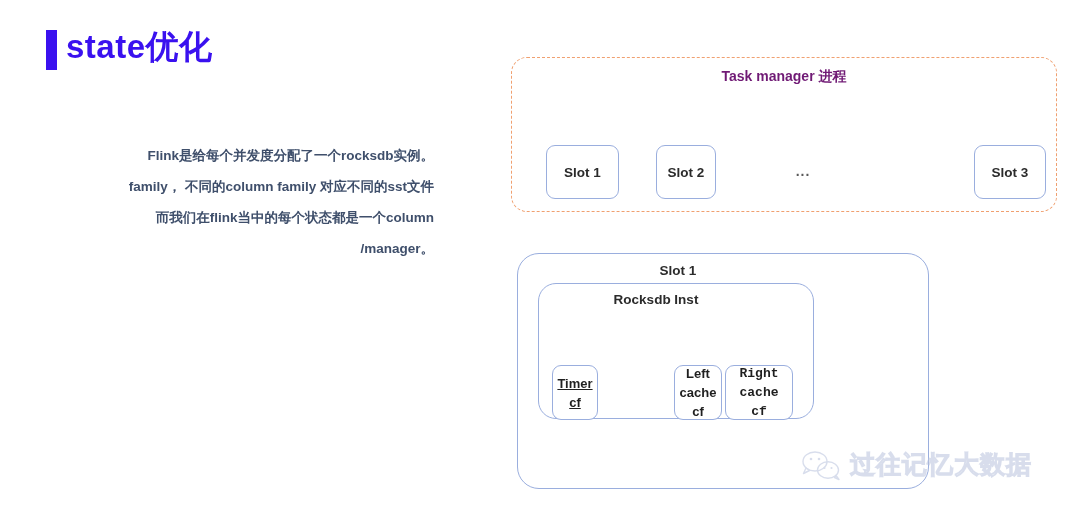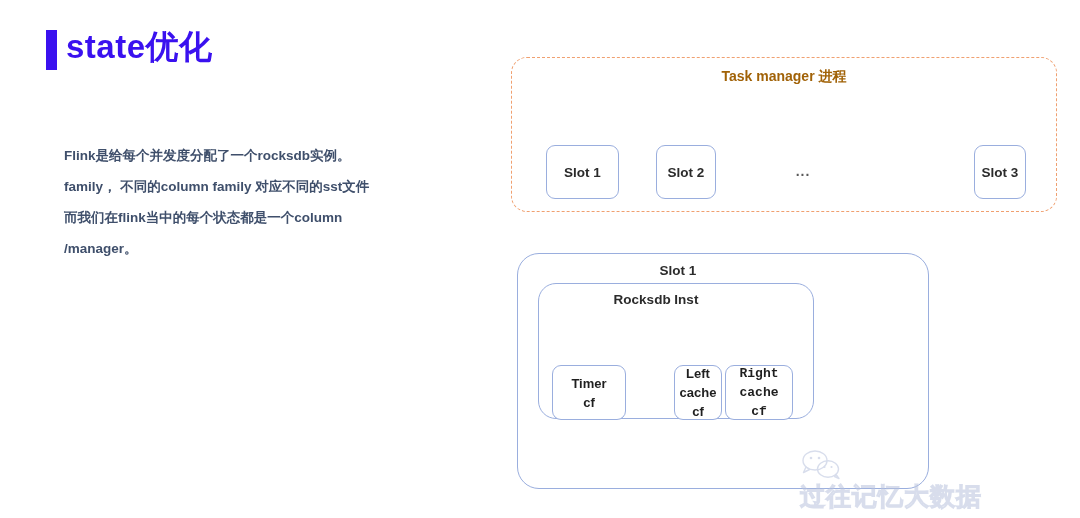--- a/index.html
+++ b/index.html
@@ -49,21 +49,21 @@
   #body-text {
     position: absolute;
     left: 64px;
     top: 140px;
     width: 370px;
     font-size: 13.5px;
     line-height: 31px;
     color: #3f4f6b;
     font-weight: 600;
   }
-  #body-text .ln { display: block; white-space: nowrap; }
+  #body-text .ln { display: block; white-space: nowrap; text-align: right; }
 
   
   #taskmanager-box {
     position: absolute;
     left: 511px;
     top: 57px;
     width: 546px;
     height: 155px;
     border: 1.6px dashed #f0a070;
     border-radius: 16px;
@@ -71,41 +71,41 @@
     background: #ffffff;
   }
   #taskmanager-title {
     position: absolute;
     left: 0;
     right: 0;
     top: 10px;
     text-align: center;
     font-size: 14px;
     font-weight: bold;
-    color: #a16207;
+    color: #701a75;
   }
 
   
   .slot-chip {
     position: absolute;
     box-sizing: border-box;
     border: 1.3px solid #9aaede;
     border-radius: 9px;
     background: #ffffff;
     display: flex;
     align-items: center;
     justify-content: center;
     font-size: 13.5px;
     font-weight: bold;
     color: #2b2b2b;
     height: 54px;
   }
   #slot-chip-1 { left: 546px; top: 145px; width: 73px; }
   #slot-chip-2 { left: 656px; top: 145px; width: 60px; }
-  #slot-chip-3 { left: 974px; top: 145px; width: 52px; }
+  #slot-chip-3 { left: 974px; top: 145px; width: 72px; }
   #slot-ellipsis {
     position: absolute;
     left: 783px;
     top: 163px;
     width: 40px;
     text-align: center;
     font-size: 14px;
     font-weight: bold;
     color: #5a5a5a;
     letter-spacing: 1px;
@@ -168,35 +168,34 @@
     align-items: center;
     justify-content: center;
     text-align: center;
     font-size: 13px;
     font-weight: bold;
     color: #1f1f1f;
     line-height: 19px;
     top: 365px;
     height: 55px;
   }
-  #cf-timer { left: 552px; width: 74px; }
+  #cf-timer { left: 552px; width: 46px; text-decoration: underline; }
   #cf-left  { left: 674px; width: 48px; }
   #cf-right { left: 725px; width: 68px; font-family: Liberation Mono, monospace; }
   .cf-box .cf-line { display: block; }
 
   
   #watermark {
     position: absolute;
     left: 800px;
     top: 448px;
     display: flex;
-    align-items: flex-start;
+    align-items: flex-end;
     opacity: 0.55;
     pointer-events: none;
-    flex-direction: column;
   }
   #watermark-icon { margin-right: 8px; line-height: 0; }
   #watermark-text {
     font-size: 25px;
     font-weight: bold;
     color: transparent;
     -webkit-text-stroke: 1px #b9c3dd;
     letter-spacing: 1px;
     white-space: nowrap;
   }

